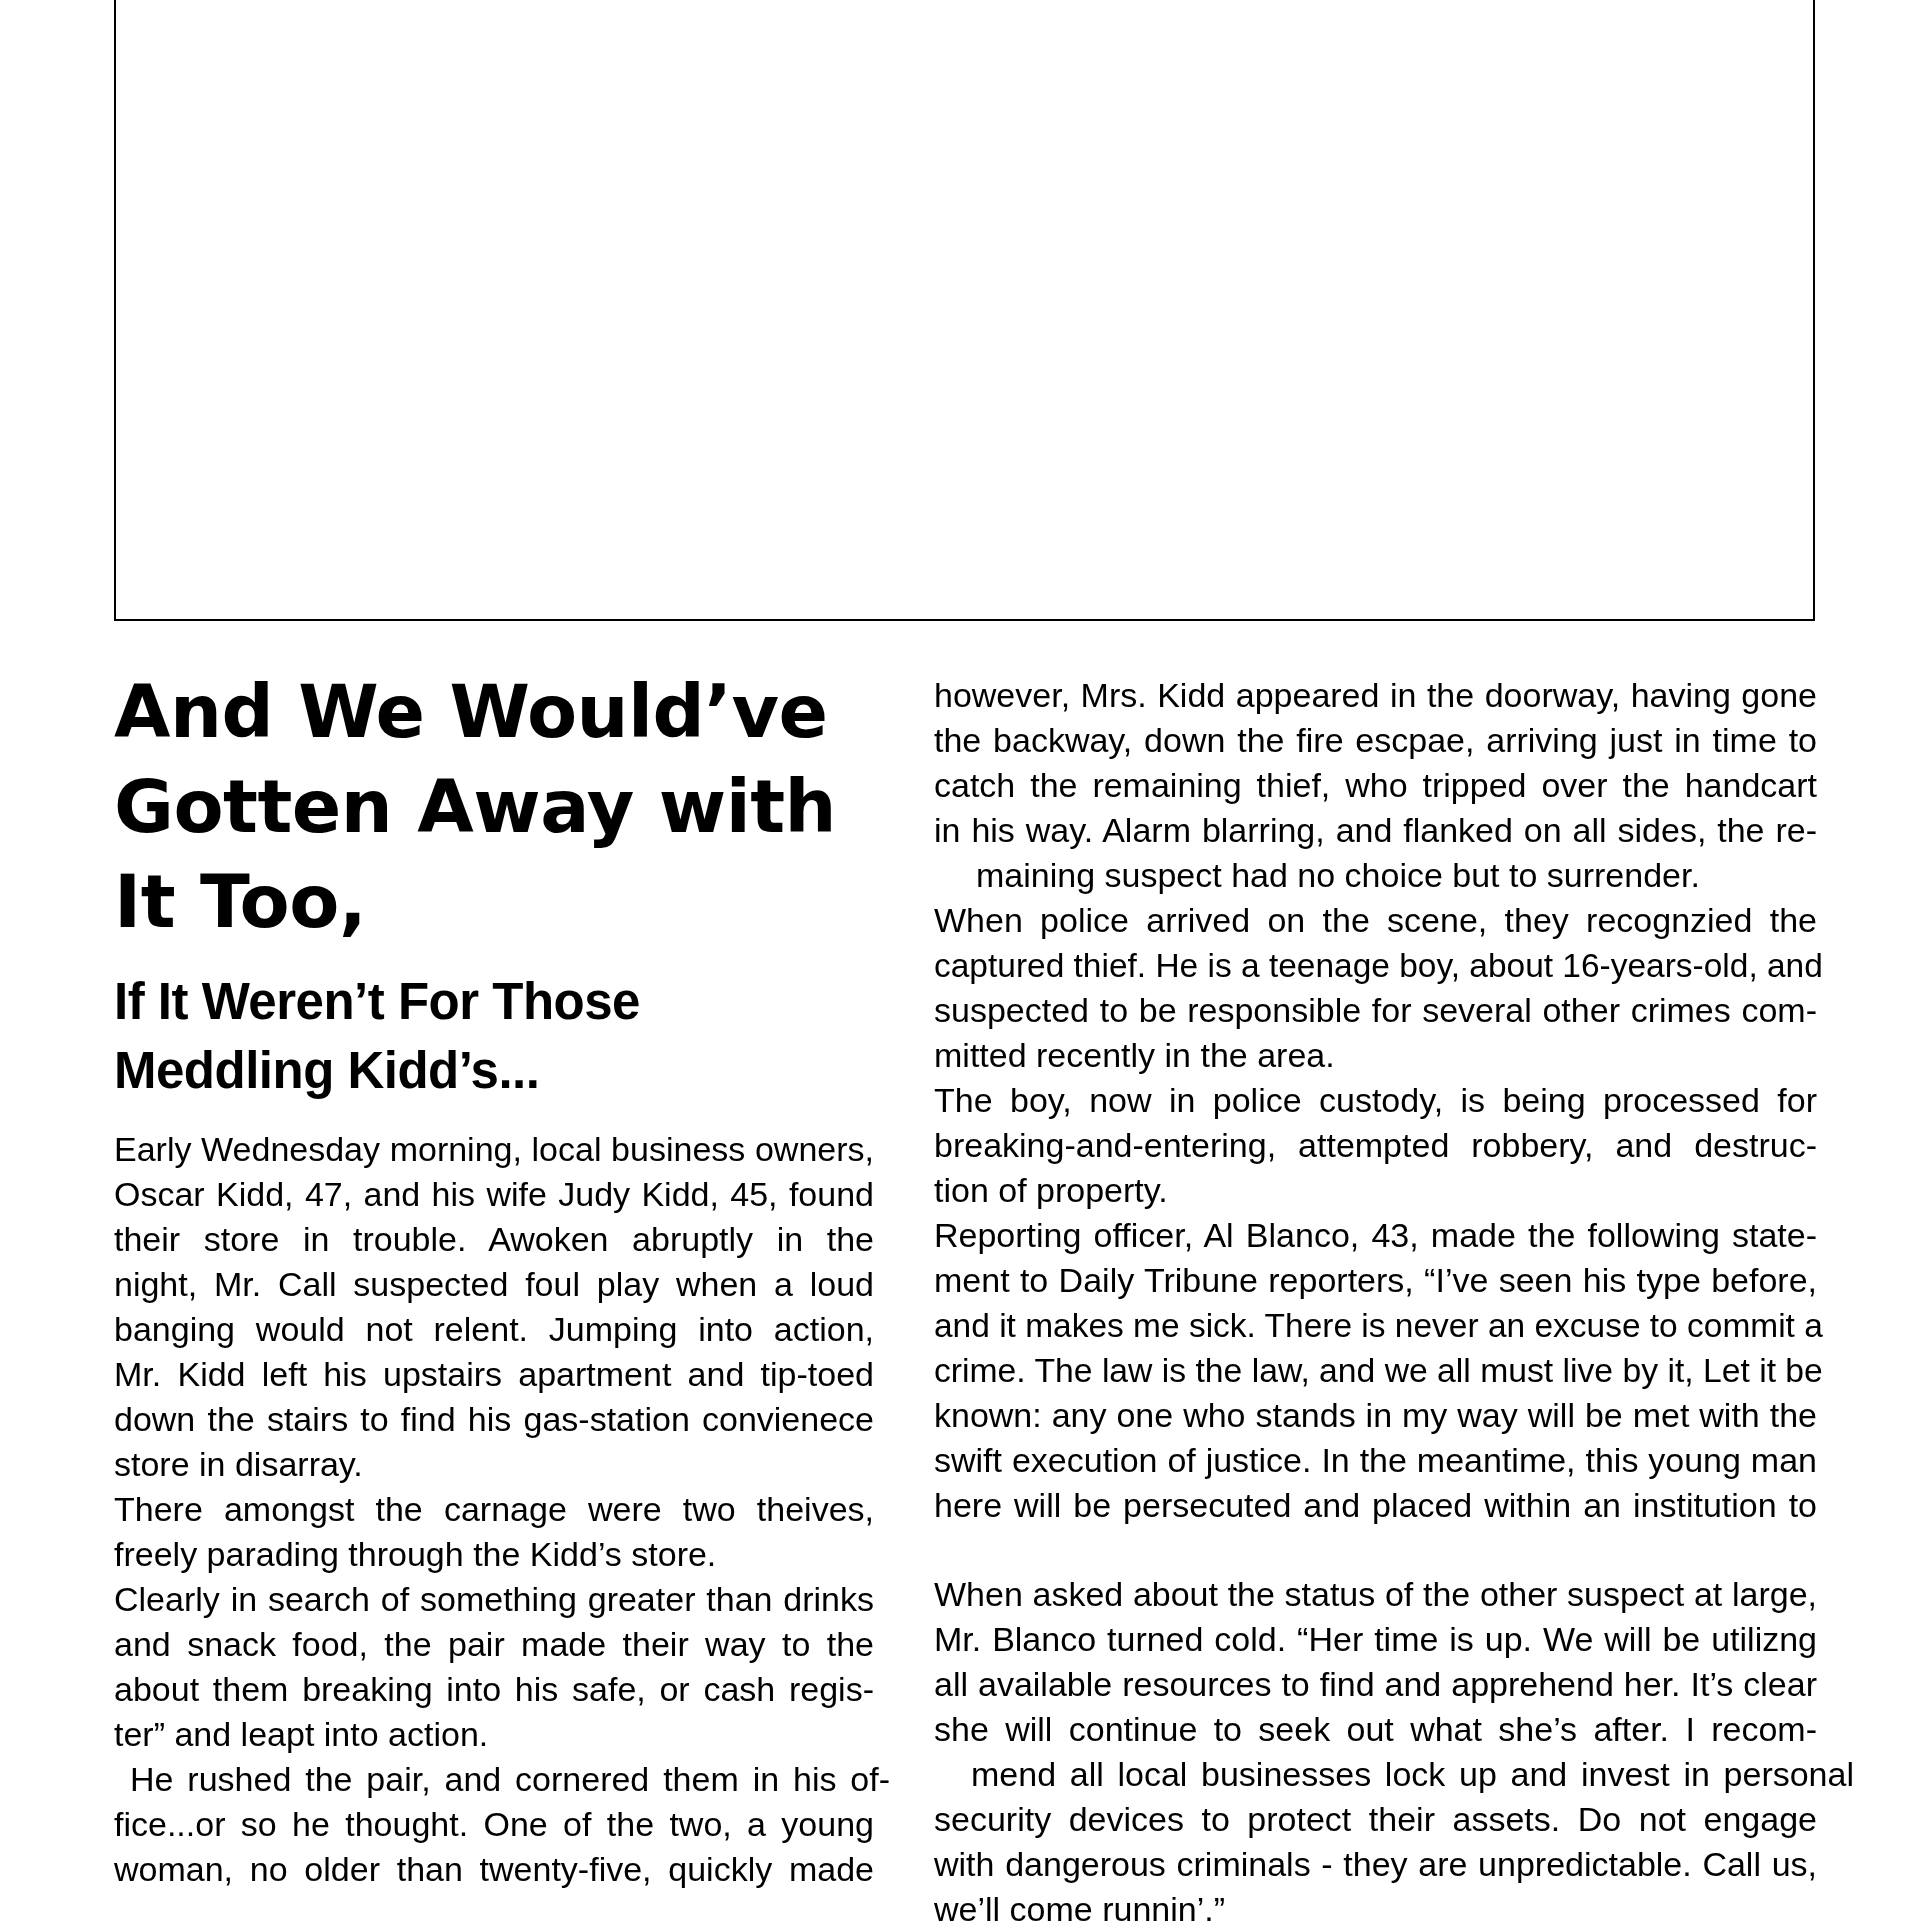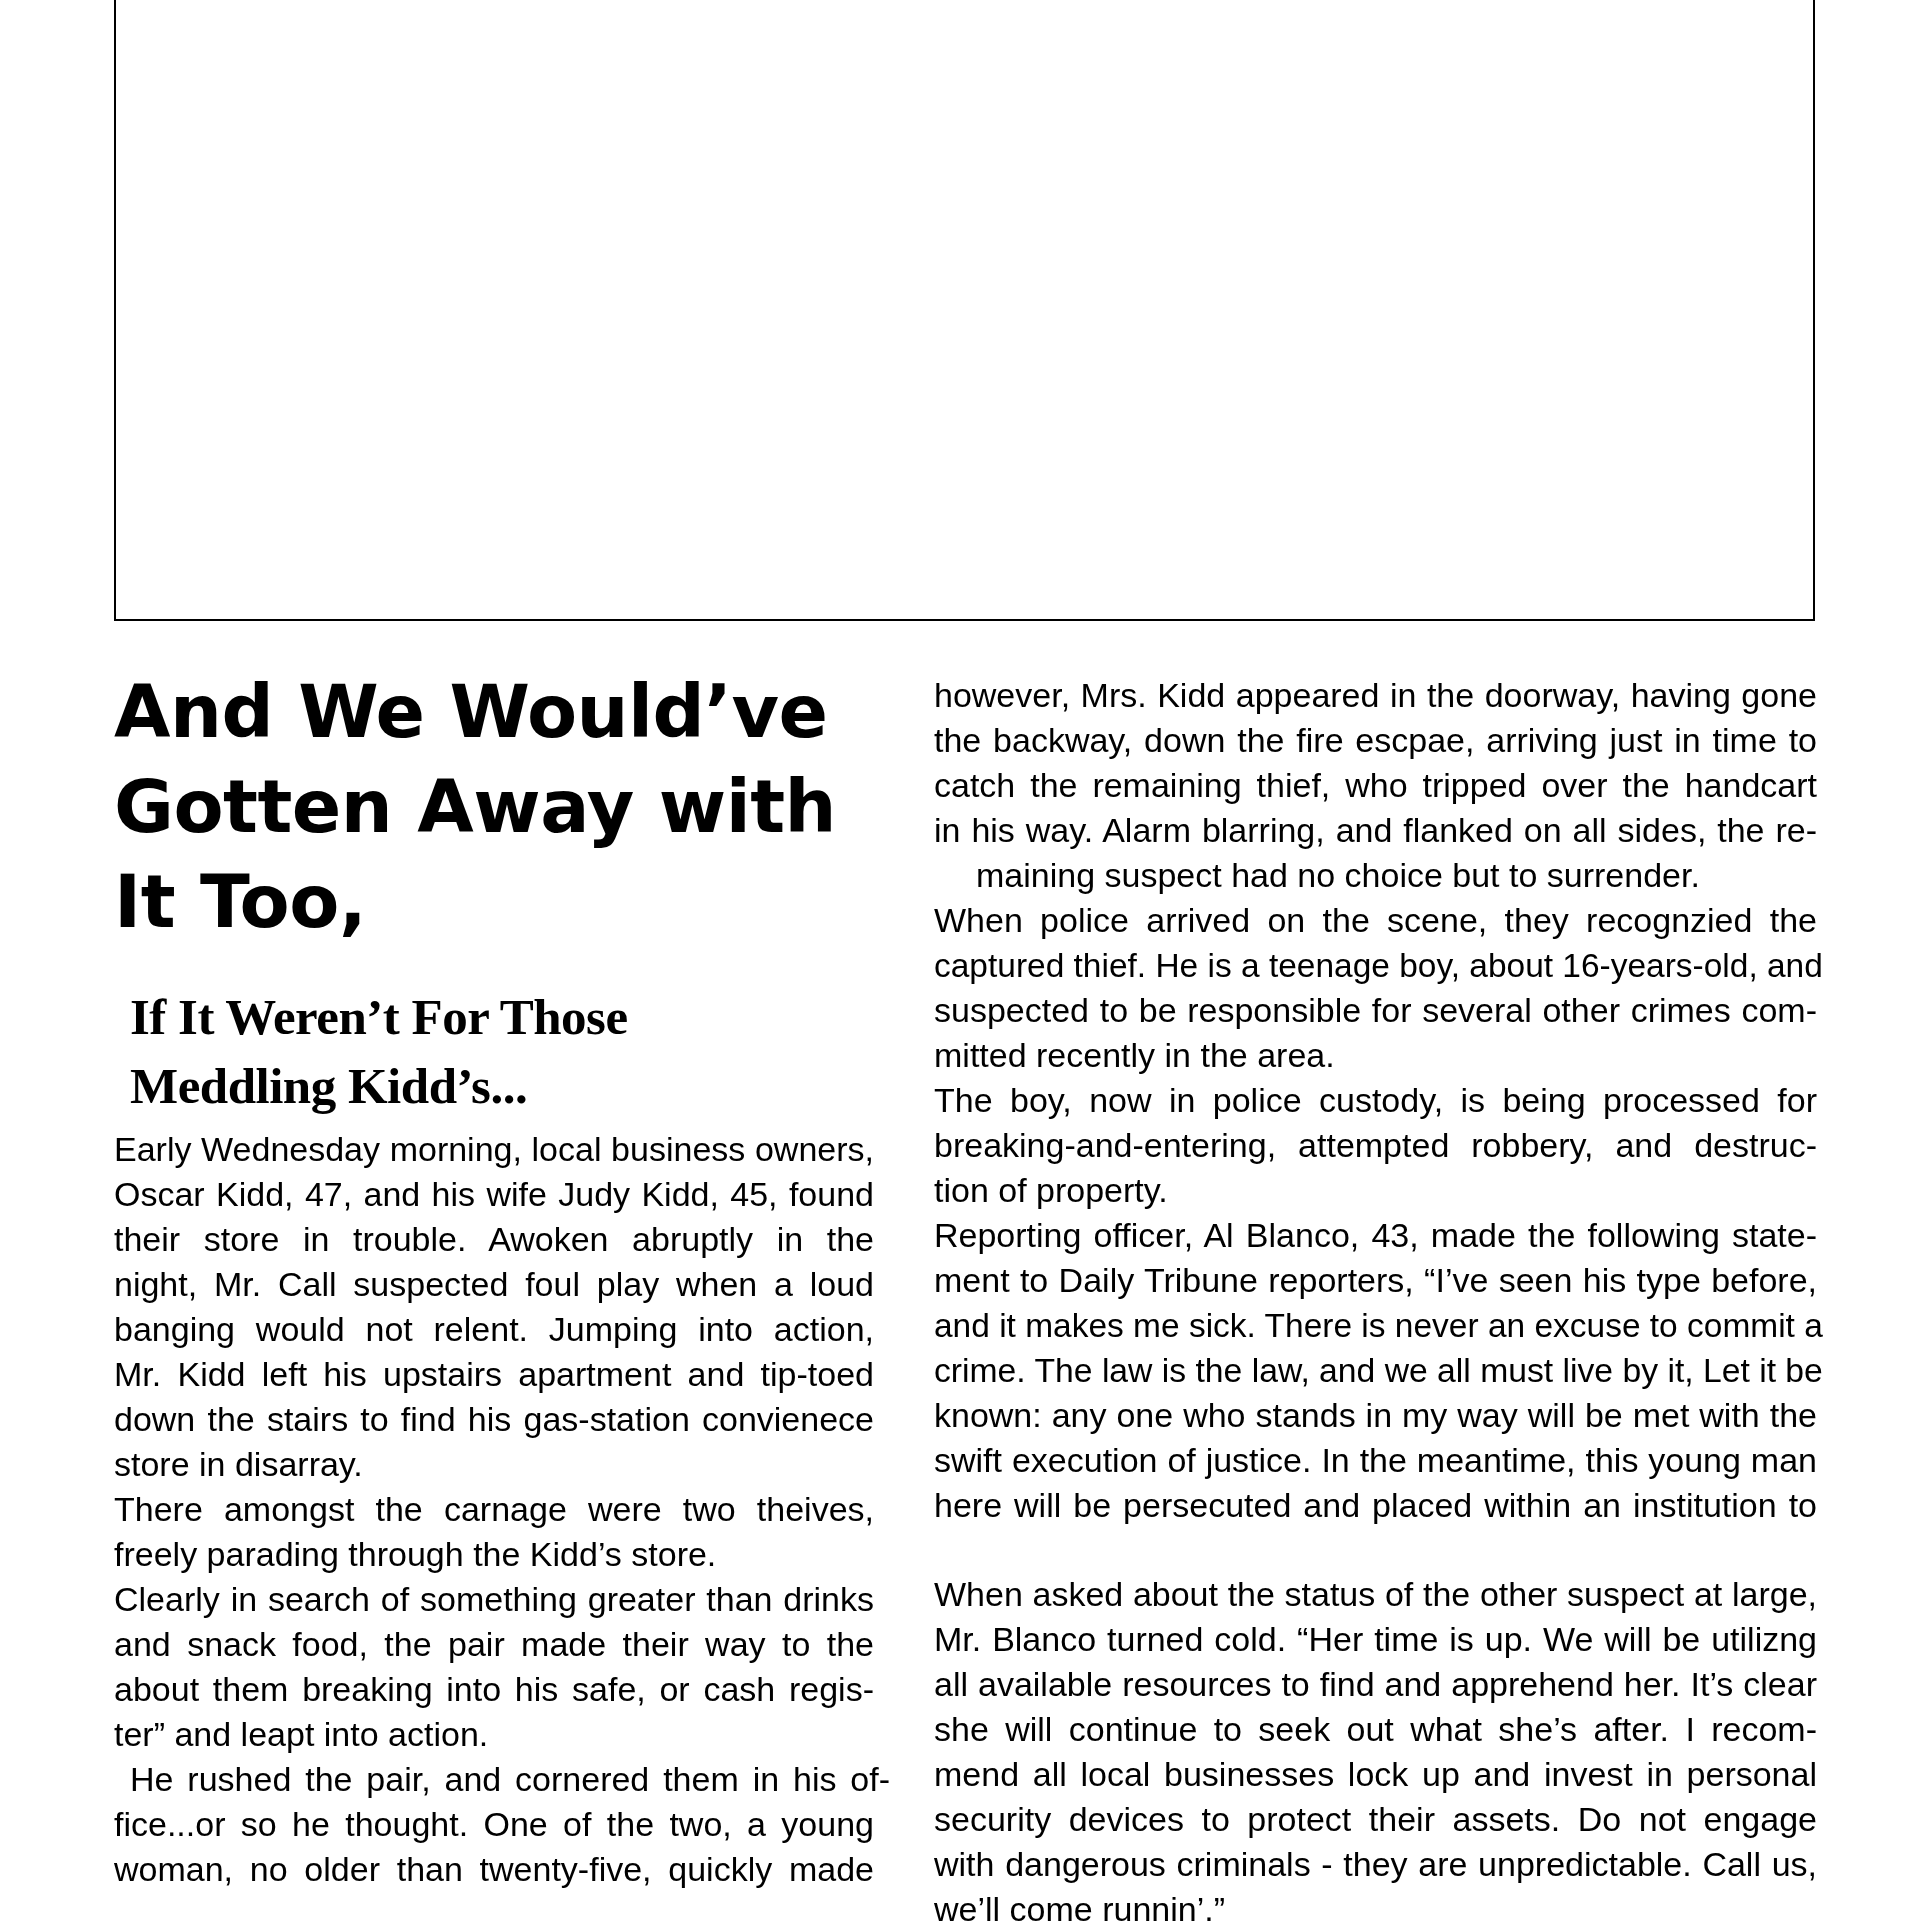--- a/index.html
+++ b/index.html
@@ -1,20 +1,20 @@
 <!DOCTYPE html>
 <html><head>
 <meta charset="utf-8">
 <style>
   html, body { margin:0; padding:0; background:#ffffff; }
   body { width:1931px; height:1931px; position:relative; overflow:hidden; color:#000; font-family:"Liberation Sans", sans-serif; }
   .photo-frame { position:absolute; left:114px; top:-3.9px; width:1697px; height:621px; border:2.9px solid #000; background:#fff; }
   .headline { position:absolute; left:114px; top:664px; width:772px; margin:0; font-family:"DejaVu Sans", sans-serif; font-weight:bold; font-size:73px; line-height:95px; letter-spacing:-0.5px; }
   .headline .hl-line { display:block; white-space:nowrap; }
-  .subhead { position:absolute; left:114px; top:967px; width:772px; margin:16px; font-family:Liberation Serif, serif; font-weight:bold; font-size:51px; line-height:69px; letter-spacing:-0.5px; }
+  .subhead { position:absolute; left:114px; top:967px; width:772px; margin:0; font-family:Liberation Sans, sans-serif; font-weight:bold; font-size:51px; line-height:69px; letter-spacing:-0.5px; }
   .subhead .hl-line { display:block; white-space:nowrap; }
   .col { position:absolute; font-size:34px; line-height:45px; }
   .col-left { left:114px; top:1127px; width:760px; }
   .col-right { left:934px; top:673px; width:883px; }
   .line { display:block; height:45px; white-space:nowrap; text-align:justify; text-align-last:justify; transform-origin:left center; }
   .line.last { text-align:left; text-align-last:left; }
 </style>
 </head>
 <body>
 
@@ -67,18 +67,18 @@
     <span class="line" style="width: 883px;">ment to Daily Tribune reporters, “I’ve seen his type before,</span>
     <span class="line" style="width: 897px; transform: scaleX(0.984731);">and it makes me sick. There is never an excuse to commit a</span>
     <span class="line" style="width: 892px; transform: scaleX(0.99093);">crime. The law is the law, and we all must live by it, Let it be</span>
     <span class="line" style="width: 883px;">known: any one who stands in my way will be met with the</span>
     <span class="line" style="width: 883px;">swift execution of justice. In the meantime, this young man</span>
     <span class="line" style="width: 883px;">here will be persecuted and placed within an institution to</span>
     <span class="line" style="width: 883px; margin-top: 44px;">When asked about the status of the other suspect at large,</span>
     <span class="line" style="width: 883px;">Mr. Blanco turned cold. “Her time is up. We will be utilizng</span>
     <span class="line" style="width: 883px;">all available resources to find and apprehend her. It’s clear</span>
     <span class="line" style="width: 883px;">she will continue to seek out what she’s after. I recom-</span>
-    <span class="line" style="width: 883px;">mend all local businesses lock up and invest in personal</span>
+    <span class="line" style="width: 883px; margin-left: 37px;">mend all local businesses lock up and invest in personal</span>
     <span class="line" style="width: 883px;">security devices to protect their assets. Do not engage</span>
     <span class="line" style="width: 883px;">with dangerous criminals - they are unpredictable. Call us,</span>
     <span class="line last" style="width: 883px;">we’ll come runnin’.”</span>
   </div>
 
 
 </body></html>

